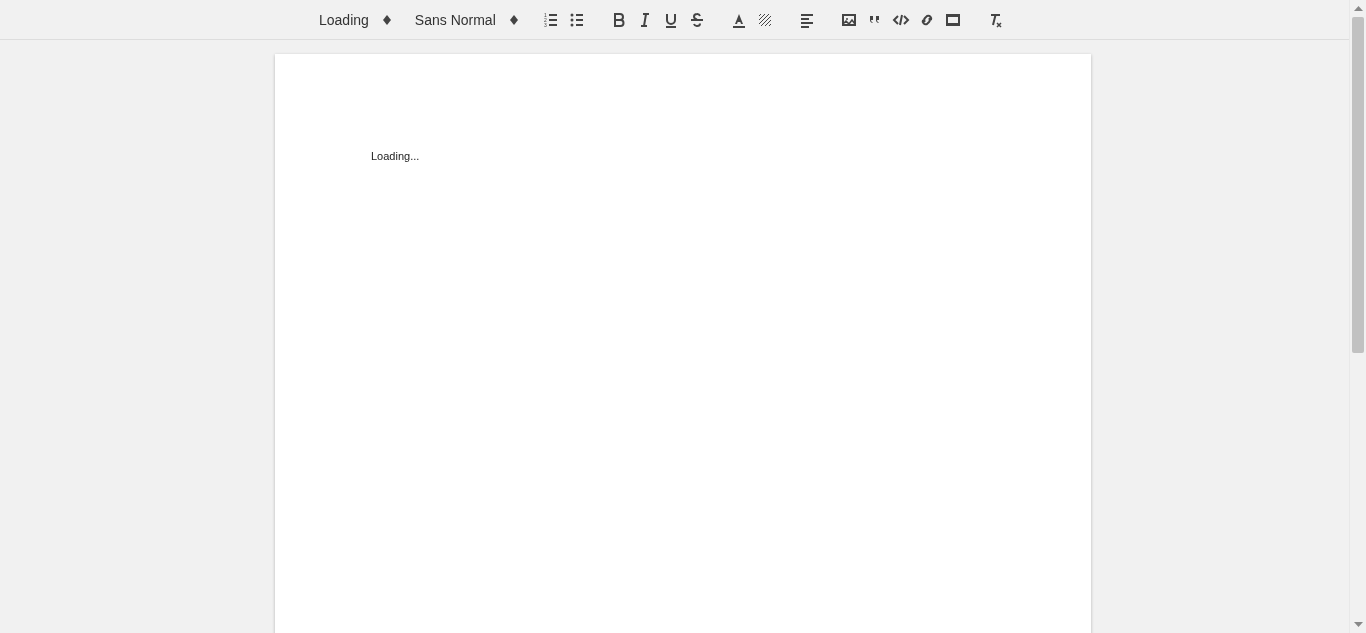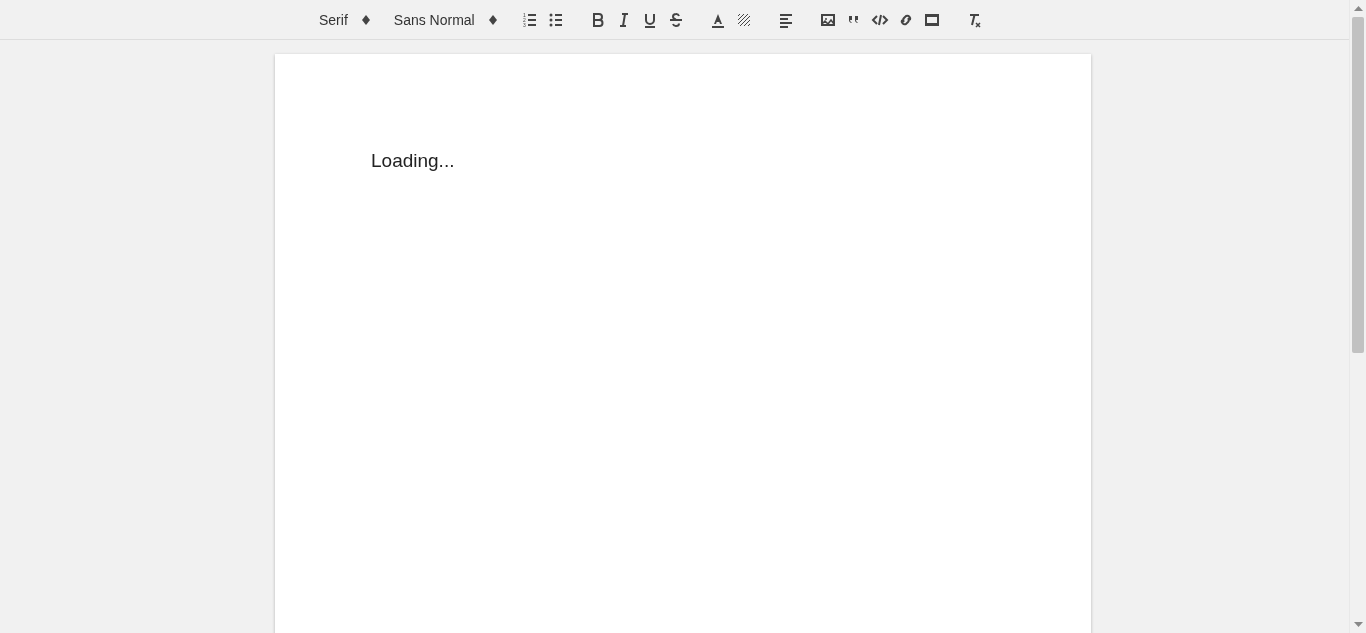--- a/index.html
+++ b/index.html
@@ -60,21 +60,21 @@
       padding-top: 14px;
     }
     .page {
       width: 816px;
       min-height: 1056px;
       background: #fff;
       box-shadow: 0 1px 3px rgba(0,0,0,0.25);
       padding: 96px;
     }
     .page-content {
-      font-size: 19px;
+      font-size: 11px;
       color: #222;
     }
     .scrollbar {
       position: absolute;
       top: 0;
       right: 0;
       width: 17px;
       height: 100%;
       background: #f1f1f1;
       border-left: 1px solid #e8e8e8;
@@ -105,21 +105,21 @@
     }
     .scroll-bottom { position: absolute; bottom: 0; }
   </style>
 </head>
 <body>
 
 <div class="toolbar">
 
   <div class="toolbar-group">
     <div class="picker">
-      <span class="picker-label">Serif</span>
+      <span class="picker-label">Loading</span>
       <span class="picker-arrows">
         <svg width="8" height="5" viewBox="0 0 8 5">
             <polygon points="4,0 8,5 0,5" fill="#444"></polygon>
           </svg>
         <svg width="8" height="5" viewBox="0 0 8 5">
             <polygon points="0,0 8,0 4,5" fill="#444"></polygon>
           </svg>
       </span>
     </div>
   </div>

